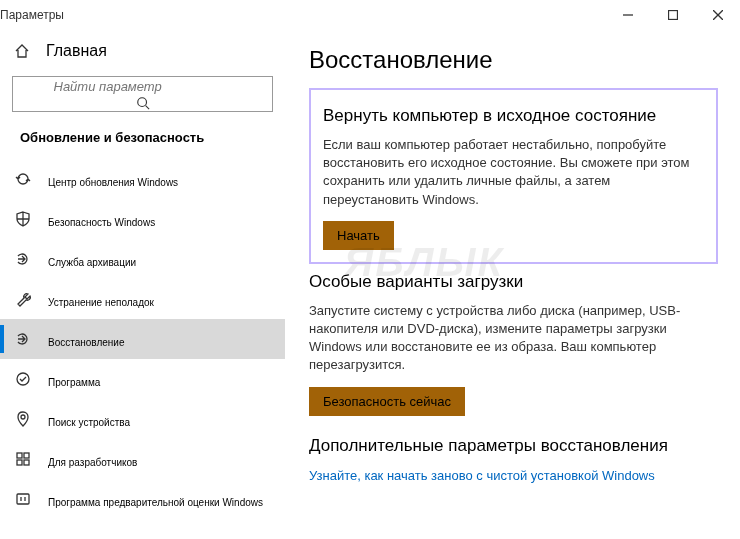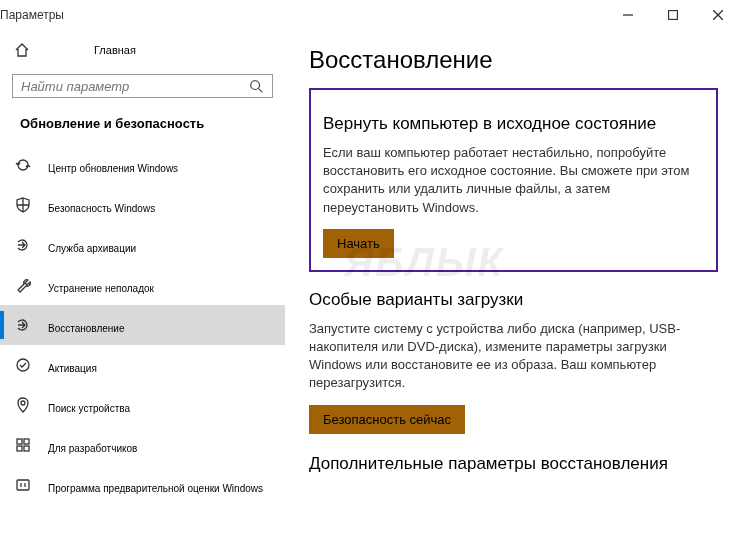--- a/index.html
+++ b/index.html
@@ -3,33 +3,33 @@
   <meta charset="utf-8">
   <style>
     * { margin: 0; padding: 0; box-sizing: border-box; font-family: "Segoe UI", Tahoma, sans-serif; }
     body { background: #fff; width: 740px; height: 539px; overflow: hidden; display: flex; flex-direction: column; }
     .titlebar { height: 30px; display: flex; align-items: center; font-size: 12px; color: #333; }
     .titlebar-title { flex: 1; }
     .titlebar-controls { display: flex; }
     .titlebar-btn { width: 45px; height: 30px; display: flex; align-items: center; justify-content: center; font-family: "Segoe UI Symbol", sans-serif; font-size: 10px; color: #333; cursor: default; }
     .content { display: flex; flex: 1; }
     .sidebar { width: 285px; display: flex; flex-direction: column; padding-top: 4px; }
-    .home-row { display: flex; align-items: center; padding: 8px 14px; font-size: 11px; color: #000; gap: 48px; }
+    .home-row { display: flex; align-items: center; padding: 8px 14px; font-size: 16px; color: #000; }
     .home-row .ico { width: 16px; height: 16px; margin-right: 16px; display: flex; align-items: center; justify-content: center; }
-    .search-box { margin: 8px 12px 12px 12px; height: 24px; border: 1px solid #999; display: flex; align-items: center; padding: 0 8px; }
+    .search-box { margin: 8px 12px 12px 12px; height: 36px; border: 1px solid #999; display: flex; align-items: center; padding: 0 2px; flex-direction: column; }
     .search-box input { flex: 1; border: none; outline: none; font-size: 13px; font-style: italic; color: #666; background: transparent; }
     .search-box .ico { width: 16px; height: 16px; display: flex; align-items: center; justify-content: center; }
     .category-header { font-size: 13px; font-weight: 600; padding: 6px 14px 14px 20px; }
     .nav-item { display: flex; align-items: flex-end; padding: 11px 14px 11px 14px; font-size: 10px; color: #000; position: relative; cursor: default; }
     .nav-item.selected { background: #d9d9d9; }
     .nav-item.selected::before { content: ""; position: absolute; left: 0; top: 6px; bottom: 6px; width: 4px; background: #0078d7; }
     .nav-item .ico { width: 18px; height: 18px; margin-right: 16px; display: flex; align-items: center; justify-content: center; }
     .main { flex: 1; padding: 16px 22px 10px 24px; position: relative; }
     .page-title { font-size: 24px; font-weight: 400; margin-bottom: 14px; }
-    .highlight-box { border: 2px solid #4c1d95; padding: 24px 12px 12px 12px; margin-bottom: 18px; }
+    .highlight-box { border: 2px solid #c4b5fd; padding: 16px 12px 12px 12px; margin-bottom: 8px; }
     .section-title { font-size: 17px; font-weight: 400; color: #000; margin-bottom: 10px; }
     .section-text { font-size: 13px; color: #333; line-height: 1.4; margin-bottom: 12px; }
     .gray-btn { background: #a16207; border: none; padding: 7px 14px; font-size: 13px; color: #000; cursor: default; }
     .section { margin-bottom: 20px; }
     .link { color: #0067c0; font-size: 13px; cursor: default; }
     .watermark { position: absolute; left: 59px; top: 210px; font-size: 40px; color: rgba(0,0,0,0.07); font-style: italic; font-weight: 700; pointer-events: none; letter-spacing: 2px; }
     svg { stroke: #333; fill: none; stroke-width: 1.3; }
   </style>
 </head>
 <body>
@@ -117,21 +117,21 @@
       </span>
       <span>Восстановление</span>
     </div>
     <div class="nav-item">
       <span class="ico">
         <svg width="16" height="16" viewBox="0 0 16 16">
             <circle cx="8" cy="8" r="6"></circle>
             <path d="M5 8 L7 10 L11 6"></path>
           </svg>
       </span>
-      <span>Активация</span>
+      <span>Программа</span>
     </div>
     <div class="nav-item">
       <span class="ico">
         <svg width="16" height="16" viewBox="0 0 16 16">
             <path d="M8 1 C5 1 3 3 3 6 C3 10 8 15 8 15 C8 15 13 10 13 6 C13 3 11 1 8 1 Z"></path>
             <circle cx="8" cy="6" r="2"></circle>
           </svg>
       </span>
       <span>Поиск устройства</span>
     </div>
@@ -170,15 +170,16 @@
     <div class="watermark">ЯБЛЫК</div>
 
     <div class="section">
       <div class="section-title">Особые варианты загрузки</div>
       <div class="section-text">Запустите систему с устройства либо диска (например, USB-накопителя или DVD-диска), измените параметры загрузки Windows или восстановите ее из образа. Ваш компьютер перезагрузится.</div>
       <button class="gray-btn">Безопасность сейчас</button>
     </div>
 
     <div class="section">
       <div class="section-title">Дополнительные параметры восстановления</div>
+      <span class="link">Узнайте, как начать заново с чистой установкой Windows</span>
     </div>
   </div>
 </div>
 
 </body></html>

